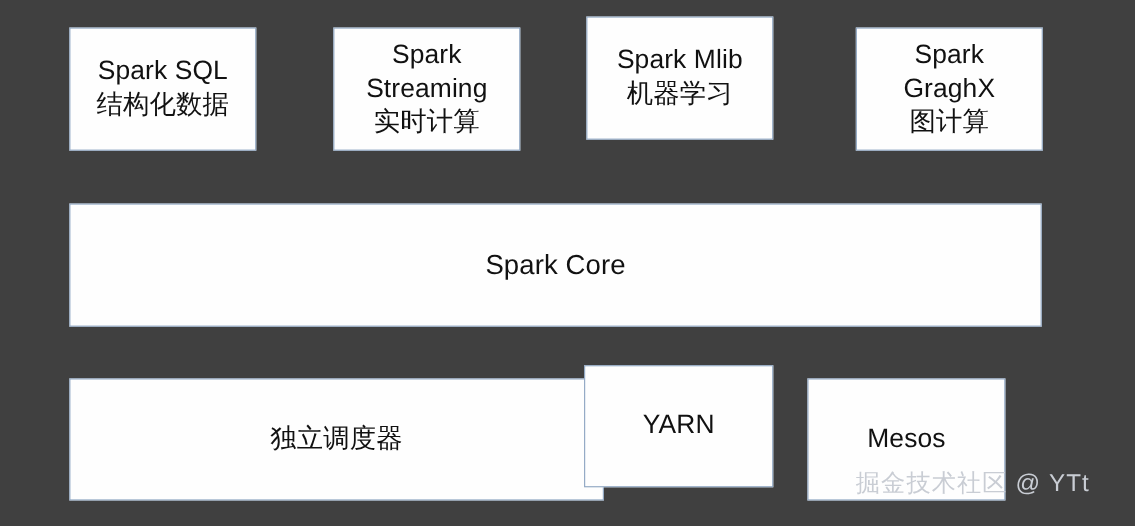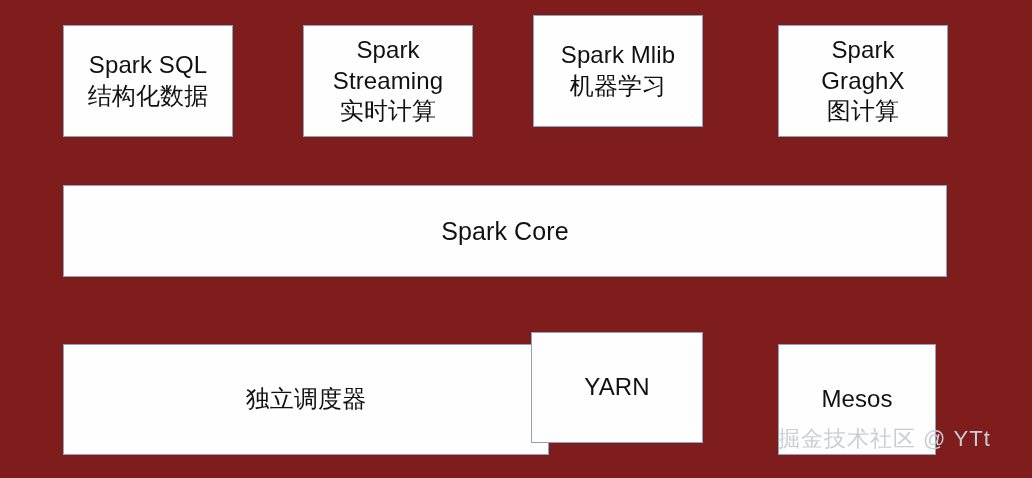--- a/index.html
+++ b/index.html
@@ -8,21 +8,21 @@
     padding: 0;
     background: #ffffff;
   }
   body {
     font-family: "Liberation Sans", "DejaVu Sans", sans-serif;
   }
   #canvas {
     position: relative;
     width: 1032px;
     height: 478px;
-    background: #7f1d1d;
+    background: #404040;
     overflow: hidden;
   }
   .node {
     position: absolute;
     box-sizing: border-box;
     background: #fefefe;
     border: 1.6px solid #8ba3c0;
     display: flex;
     align-items: center;
     justify-content: center;
@@ -35,26 +35,26 @@
     letter-spacing: 0.1px;
     white-space: pre-line;
     font-weight: 400;
   }
   
   #n-spark-sql       { left: 63px;  top: 25px;  width: 170px; height: 112px; }
   #n-spark-streaming { left: 303px; top: 25px;  width: 170px; height: 112px; }
   #n-spark-mlib      { left: 533px; top: 15px;  width: 170px; height: 112px; }
   #n-spark-graphx    { left: 778px; top: 25px;  width: 170px; height: 112px; }
   
-  #n-spark-core      { left: 63px;  top: 185px; width: 884px; height: 92px; }
+  #n-spark-core      { left: 63px;  top: 185px; width: 884px; height: 112px; }
   #n-spark-core .label { font-size: 25px; }
   
   #n-standalone      { left: 63px;  top: 344px; width: 486px; height: 111px; }
   #n-yarn            { left: 531px; top: 332px; width: 172px; height: 111px; }
-  #n-mesos           { left: 778px; top: 344px; width: 158px; height: 111px; }
+  #n-mesos           { left: 734px; top: 344px; width: 180px; height: 111px; }
 
   .watermark {
     position: absolute;
     left: 778px;
     top: 428px;
     width: 250px;
     color: #c9cdd4;
     font-size: 22px;
     line-height: 1;
     white-space: nowrap;

